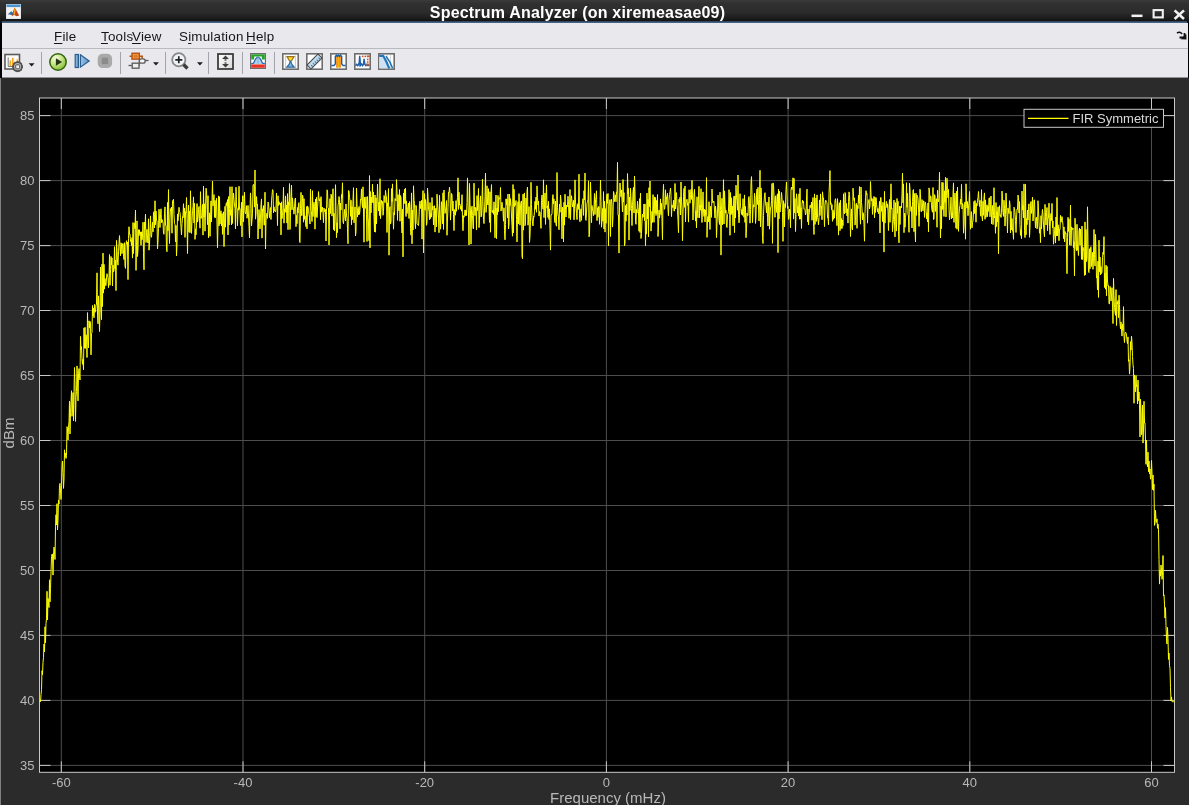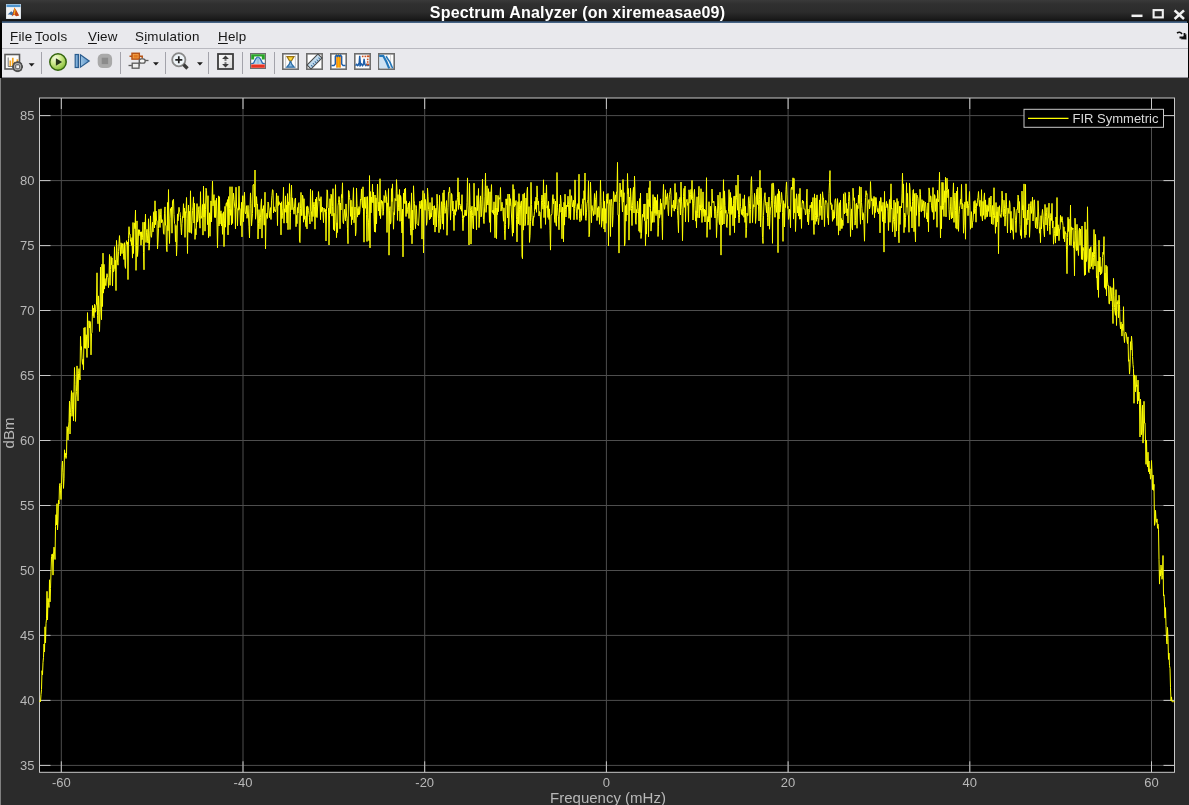--- a/index.html
+++ b/index.html
@@ -8,21 +8,21 @@
 #titlebar { position:absolute; left:0; top:0; width:1189px; height:23px;
   background:linear-gradient(#3a3a3a 0px, #303030 4px, #2c2c2c 12px, #1a1a1a 19px, #121212 21px); }
 #titleline { position:absolute; left:2px; top:21px; width:1185px; height:3px; background:linear-gradient(#2a3c50 0px, #4e6f96 2px, #6888ae 3px); }
 #titletext { position:absolute; left:0; top:3.5px; width:1155px; text-align:center;
   color:#ffffff; font-size:16px; font-weight:bold; letter-spacing:0.2px; }
 #mlicon { position:absolute; left:6px; top:4px; }
 .winbtn { position:absolute; top:0; height:23px; }
 
 #menubar { position:absolute; left:2px; top:23px; width:1186px; height:26px; background:#e9e9ed;
   border-bottom:1px solid #b9b9c0; }
-.mitem { position:absolute; top:28.5px; font-size:13.4px; color:#161616; letter-spacing:0.2px; }
+.mitem { position:absolute; top:28.5px; font-size:13.4px; color:#161616; letter-spacing:0.2px;margin-left:44px; }
 .mn { text-decoration:underline; text-underline-offset:2px; }
 
 #toolbar { position:absolute; left:2px; top:49px; width:1186px; height:29px; background:#e9e9ed; border-bottom:1px solid #8f8f97; }
 .sep { position:absolute; top:3px; width:1px; height:22px; background:#a3a3ab; }
 .ticon { position:absolute; }
 
 #plot { position:absolute; left:0; top:78px; width:1189px; height:727px; background:#2b2b2b;
   border-left:1px solid #808080; }
 </style></head><body>
 <div id="win">
@@ -36,24 +36,24 @@
     <polygon points="8.3,3.4 10.3,6.3 13.2,11.6 10.3,12.3 8.1,10.8 5.8,12.5 7.3,8.2" fill="#c04414"></polygon>
     <polygon points="8.3,3.4 9.7,6.6 8.7,11.0 7.5,10.1 8.0,7.4" fill="#f9a11b"></polygon>
   </svg>
   <svg class="winbtn" style="left:1126px" width="63" height="23" viewBox="0 0 63 23">
     <path d="M 5.5 15.8 L 16.5 15.8" stroke="#f0f0f0" stroke-width="2.5"></path>
     <rect x="27.6" y="10.1" width="9.2" height="7.3" fill="none" stroke="#f0f0f0" stroke-width="2.1"></rect>
     <path d="M 48.6 10.4 L 58 19 M 58 10.4 L 48.6 19" stroke="#f0f0f0" stroke-width="2.6"></path>
   </svg>
   <div id="menubar"></div>
   <div class="mitem" style="left:10px"><span class="mn">F</span>ile</div>
-  <div class="mitem" style="left:35px"><span class="mn">T</span>ools</div>
+  <div class="mitem" style="left:57px"><span class="mn">T</span>ools</div>
   <div class="mitem" style="left:88px"><span class="mn">V</span>iew</div>
   <div class="mitem" style="left:135px">S<span class="mn">i</span>mulation</div>
-  <div class="mitem" style="left:218px"><span class="mn">H</span>elp</div>
+  <div class="mitem" style="left:202px"><span class="mn">H</span>elp</div>
   <svg class="ticon" style="left:1176px;top:30px" width="12" height="12" viewBox="0 0 12 12">
     <path d="M 1 3 Q 4 1 6 4" fill="none" stroke="#111" stroke-width="1.6"></path>
     <path d="M 3.5 7.5 L 8.5 7.5 M 8.5 3 L 8.5 7.8" fill="none" stroke="#111" stroke-width="1.8"></path>
     <polygon points="10.5,9.5 4.7,9.3 10.3,3.7" fill="#111"></polygon>
   </svg>
   <div id="toolbar">
       <svg class="ticon" style="left:2px;top:4px" width="31" height="20" viewBox="0 0 31 20">
  <rect x="1" y="1.5" width="14.5" height="14.5" fill="#fbfbfb" stroke="#5a5a5a" stroke-width="1.6"></rect>
  <path d="M 4.2 4.5 L 4.2 13.5 L 13.5 13.5" stroke="#777" stroke-width="1" fill="none"></path>
  <line x1="6.3" y1="7.5" x2="6.3" y2="13.2" stroke="#f5a623" stroke-width="1.7"></line>

